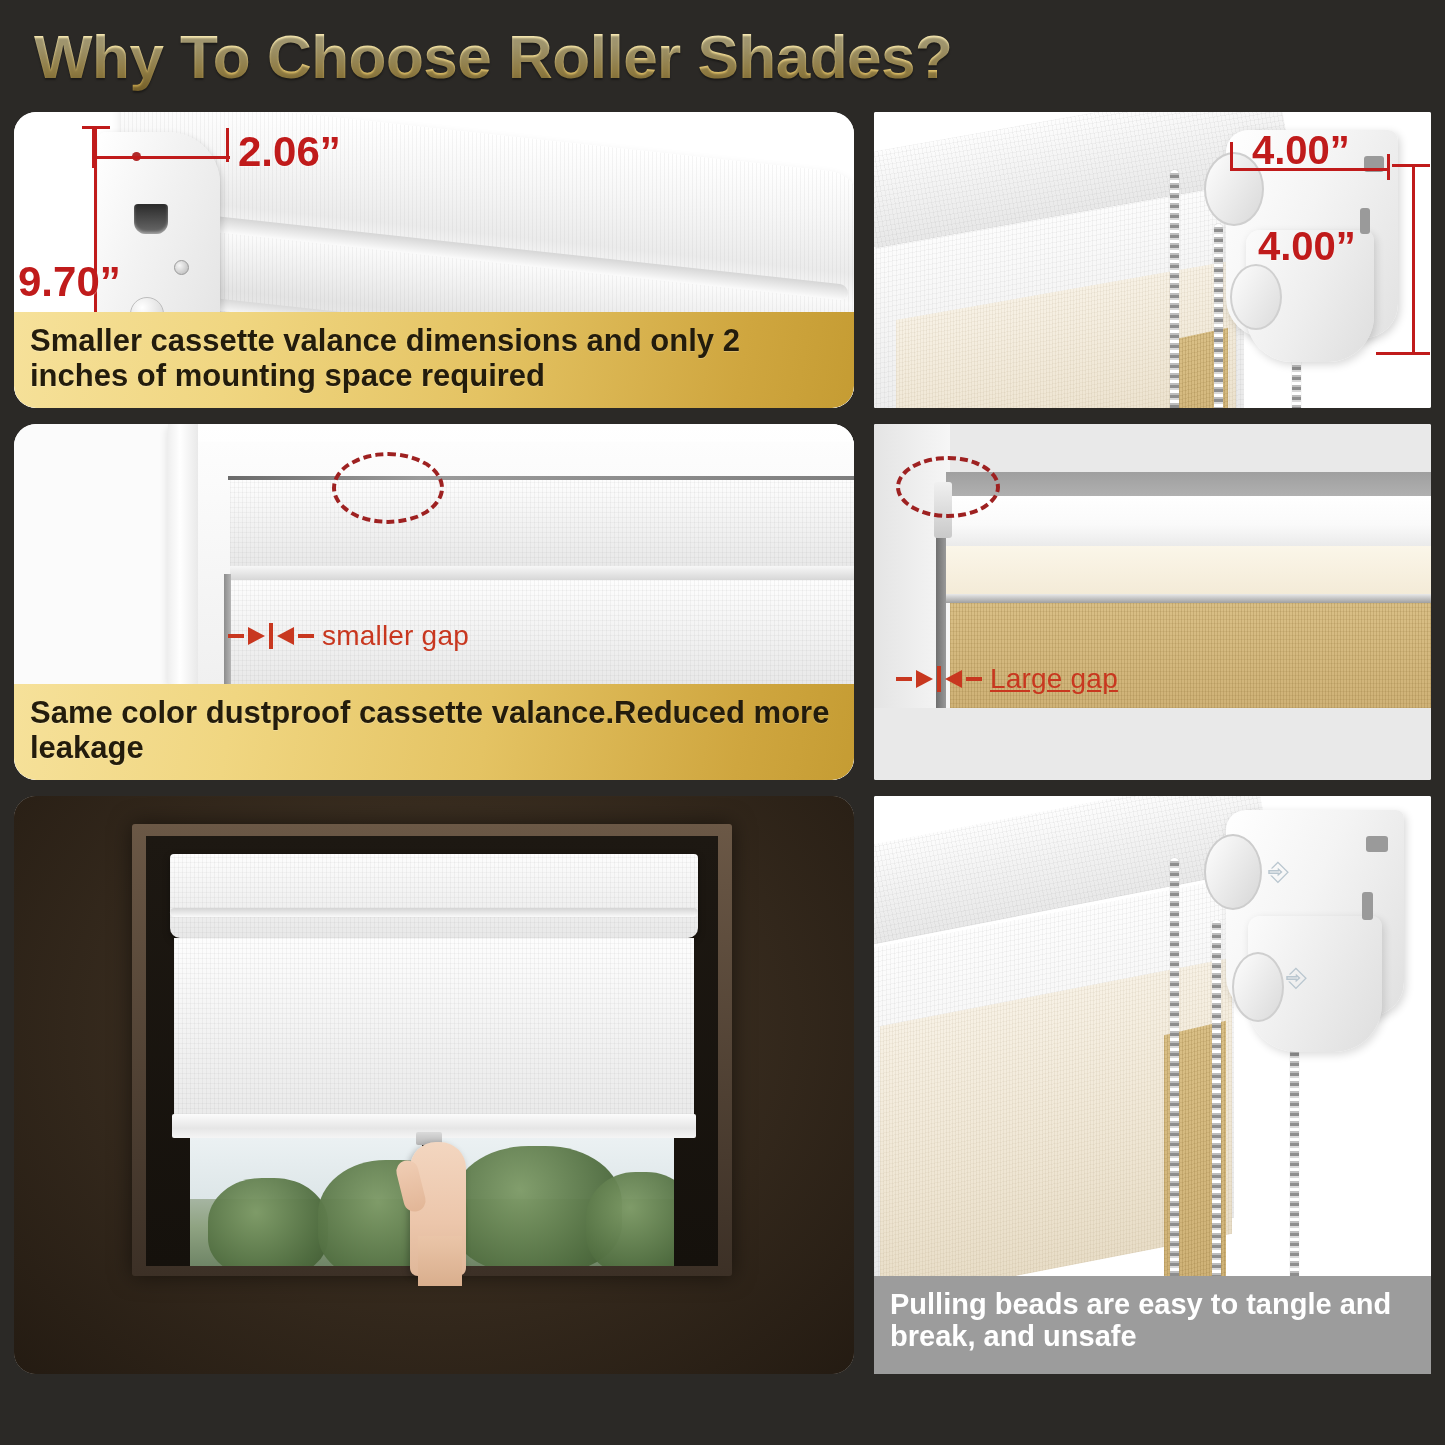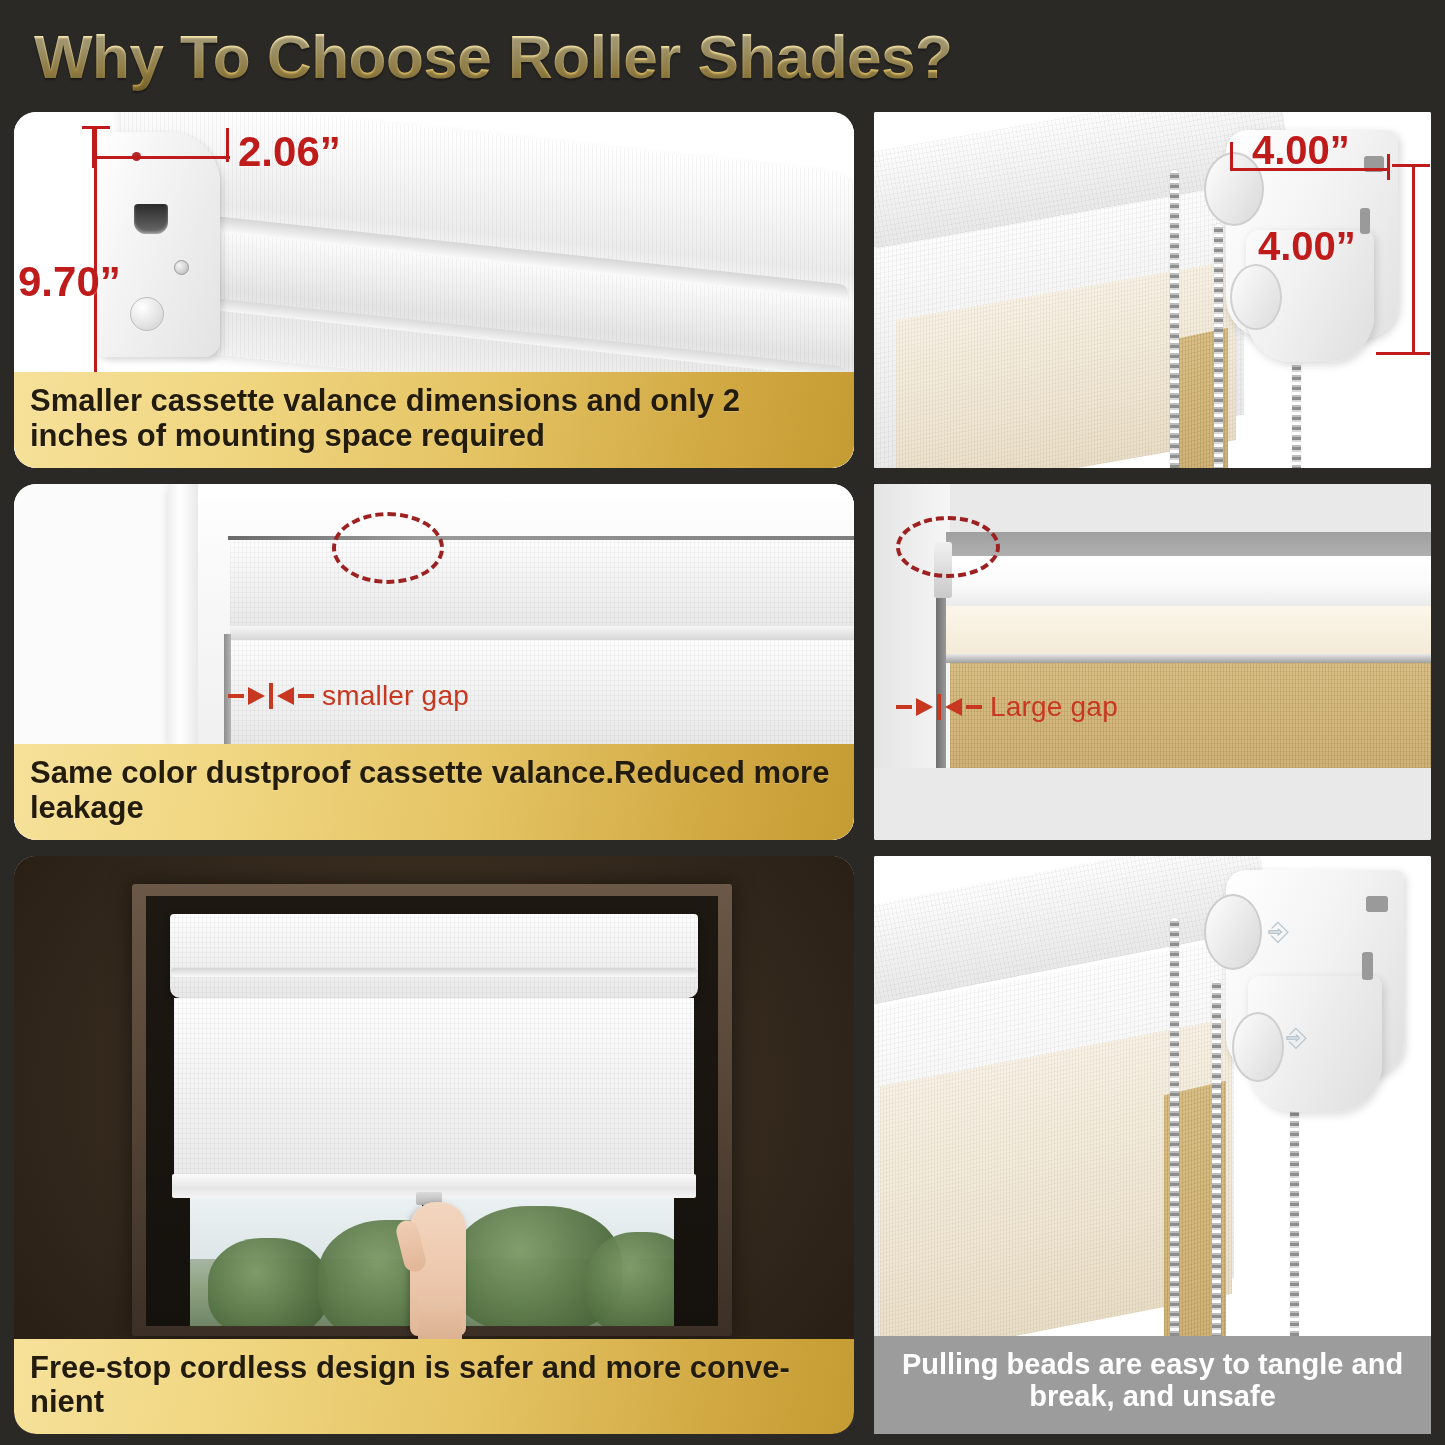--- a/index.html
+++ b/index.html
@@ -47,21 +47,21 @@
   .row-3 { margin-bottom: 0; }
 
   .panel {
     position: relative;
     overflow: hidden;
     background: #ffffff;
   }
   .panel.left  { width: 840px; border-radius: 22px; }
   .panel.right { width: 557px; border-radius: 2px; }
 
-  .row-1 .panel { height: 356px; }
+  .row-1 .panel { height: 296px; }
   .row-2 .panel { height: 356px; }
   .row-3 .panel { height: 578px; }
 
   .stage {
     position: absolute;
     inset: 0;
     overflow: hidden;
   }
 
   
@@ -81,21 +81,21 @@
     border-radius: 0 0 22px 22px;
     text-shadow: 0 1px 0 rgba(255,255,255,0.22);
   }
   .caption.grey {
     background: #9c9c9c;
     color: #ffffff;
     font-size: 29px;
     min-height: 100px;
   }
   .r3 .caption.gold { min-height: 92px; }
-  .r3 .caption.grey { min-height: 98px; text-align: center; }
+  .r3 .caption.grey { min-height: 98px; }
 
   
   .fabric-white {
     background:
       repeating-linear-gradient(90deg, rgba(0,0,0,0.035) 0 1px, rgba(255,255,255,0) 1px 4px),
       repeating-linear-gradient(0deg, rgba(0,0,0,0.03) 0 1px, rgba(255,255,255,0) 1px 5px),
       linear-gradient(180deg, #fdfdfd 0%, #f2f2f2 50%, #e8e8e8 100%);
   }
   .fabric-beige {
     background:
@@ -679,21 +679,21 @@
         <div class="p4-greyband"></div>
         <div class="p4-whitebeam"></div>
         <div class="p4-creamband"></div>
         <div class="p4-silverline"></div>
         <div class="p4-tan fabric-tan"></div>
         <div class="p4-darkgap"></div>
         <div class="p4-bracketbit"></div>
 
         <div class="dash-ellipse" style="left:22px; top:32px; width:104px; height:62px;"></div>
 
-        <div class="gap-note" style="left:22px; top:207px;">
+        <div class="gap-note" style="left:22px; top:239px;text-decoration:underline;">
           <div class="tail-r"></div>
           <div class="arrow-r"></div>
           <div class="bar"></div>
           <div class="arrow-l"></div>
           <div class="tail-l"></div>
           <div class="gaplabel">Large gap</div>
         </div>
       </div>
     </div>
   </div>
@@ -718,21 +718,20 @@
 
         <div class="p5-valance fabric-white"></div>
         <div class="p5-valgroove"></div>
         <div class="p5-shade fabric-white"></div>
         <div class="p5-hembar"></div>
         <div class="p5-pull"></div>
         <div class="p5-hand"></div>
         <div class="p5-thumb"></div>
         <div class="p5-arm"></div>
       </div>
-      <div class="caption gold">Free-stop cordless design is safer and more conve-nient</div>
     </div>
 
     <div class="panel right">
       <div class="stage">
         <div class="p6-bg"></div>
         <div class="p6-front fabric-white"></div>
         <div class="p6-cream fabric-beige"></div>
         <div class="p6-tan fabric-tan"></div>
         <div class="p6-roll fabric-white"></div>
 

